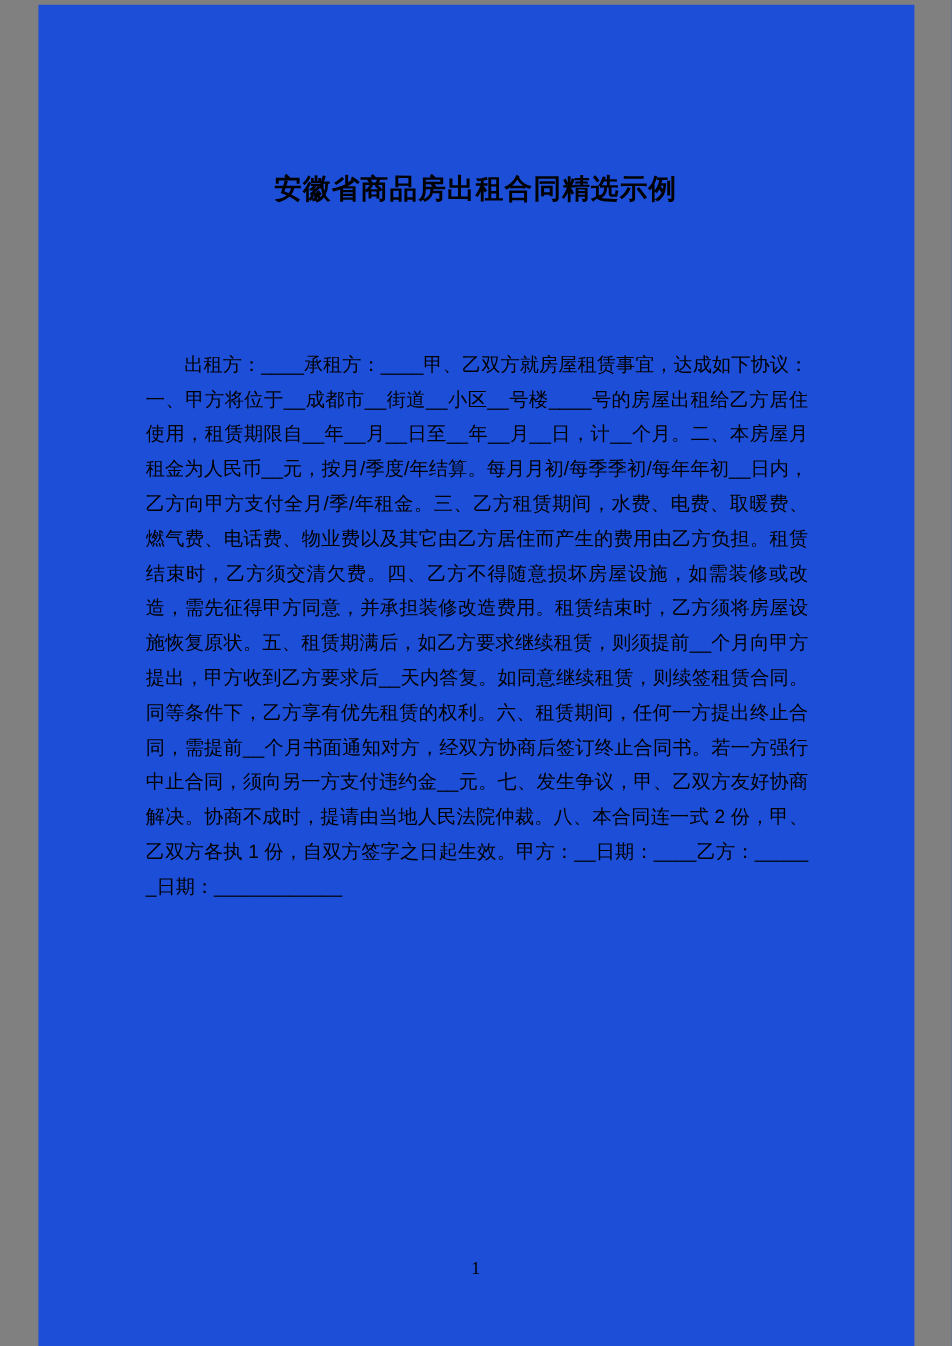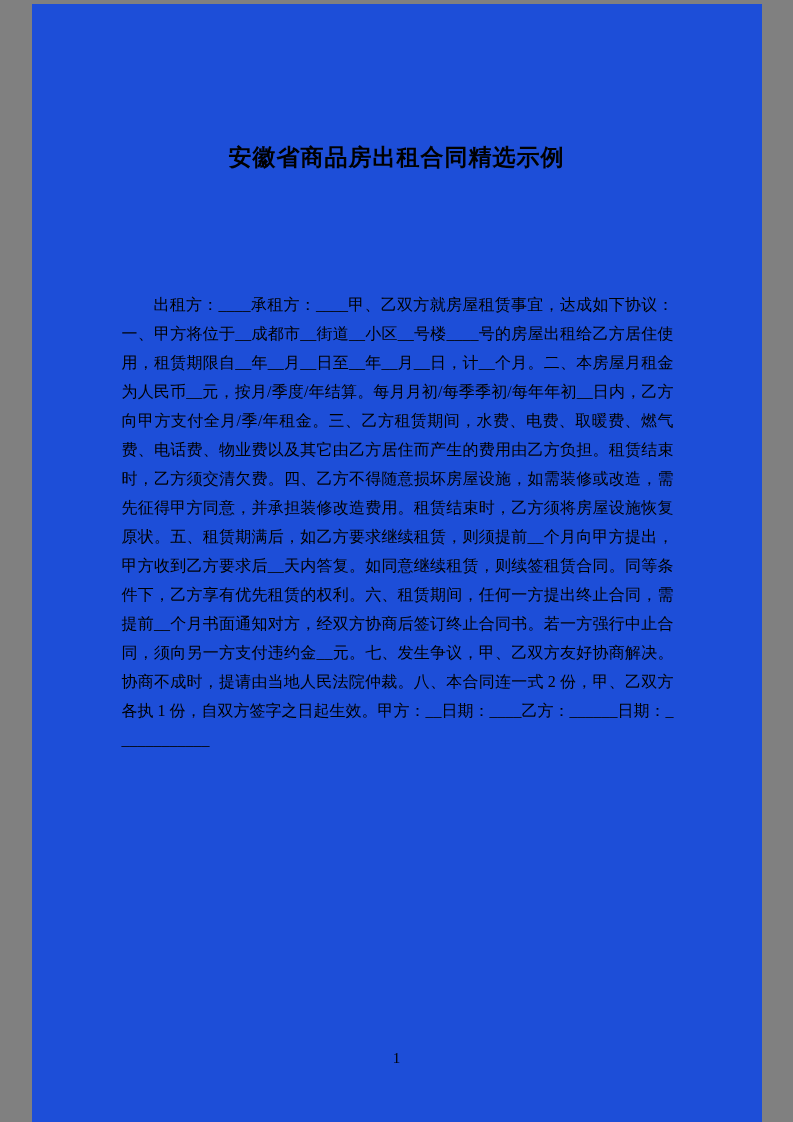--- a/index.html
+++ b/index.html
@@ -35,21 +35,21 @@
     left: 90px;
     right: 88px;
     margin: 0;
     font-size: 16px;
     line-height: 29px;
     color: #000000;
     text-align: justify;
     text-justify: inter-ideograph;
     text-indent: 2em;
     word-break: break-all;
-    font-family: Liberation Serif, serif;
+    font-family: Liberation Sans, sans-serif;
   }
   .page-number {
     position: absolute;
     top: 1046px;
     left: 0;
     width: 100%;
     text-align: center;
     font-size: 15px;
     color: #000000;
     font-family: "Liberation Serif", "DejaVu Serif", serif;

